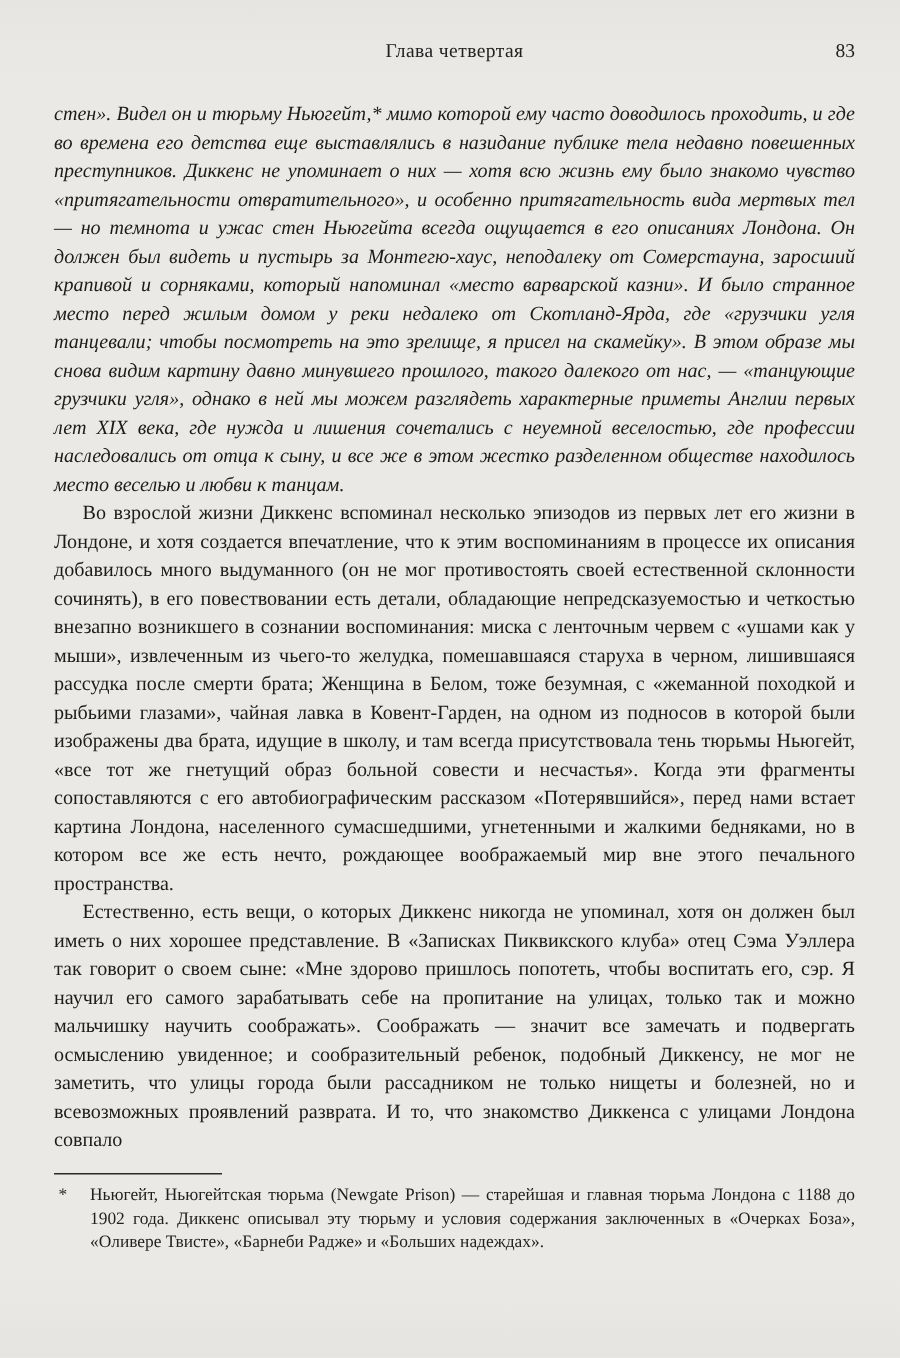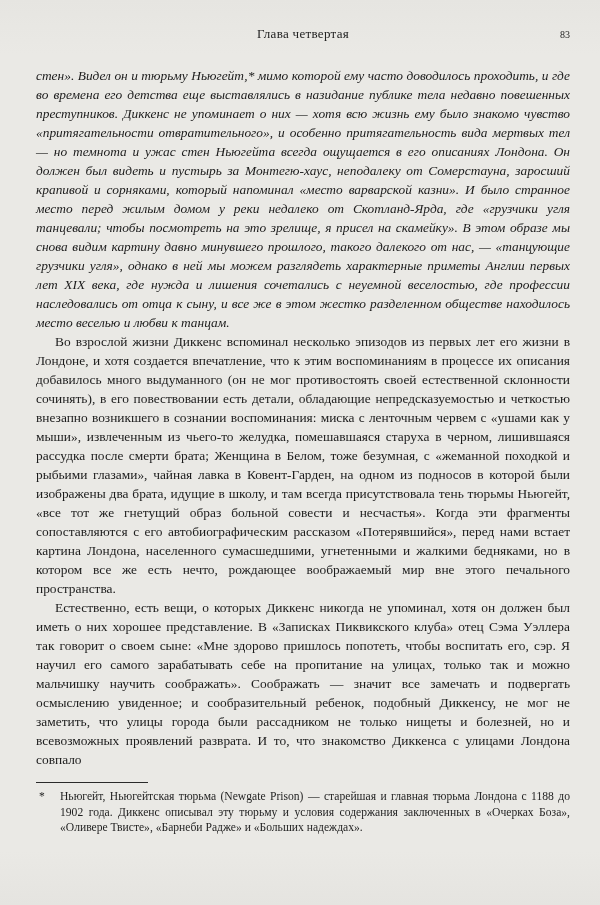--- a/index.html
+++ b/index.html
@@ -33,21 +33,21 @@
   }
   .chapter-title {
     flex: 1;
     text-align: center;
     letter-spacing: 0.3px;
     color: #222;
   }
   .page-number {
     width: 42px;
     text-align: right;
-    font-size: 10px;
+    font-size: 13px;
     color: #222;
   }
   .body-text {
     font-size: 13.4px;
     line-height: 19px;
     text-align: justify;
   }
   .body-text p {
     margin: 0;
     text-indent: 19px;

